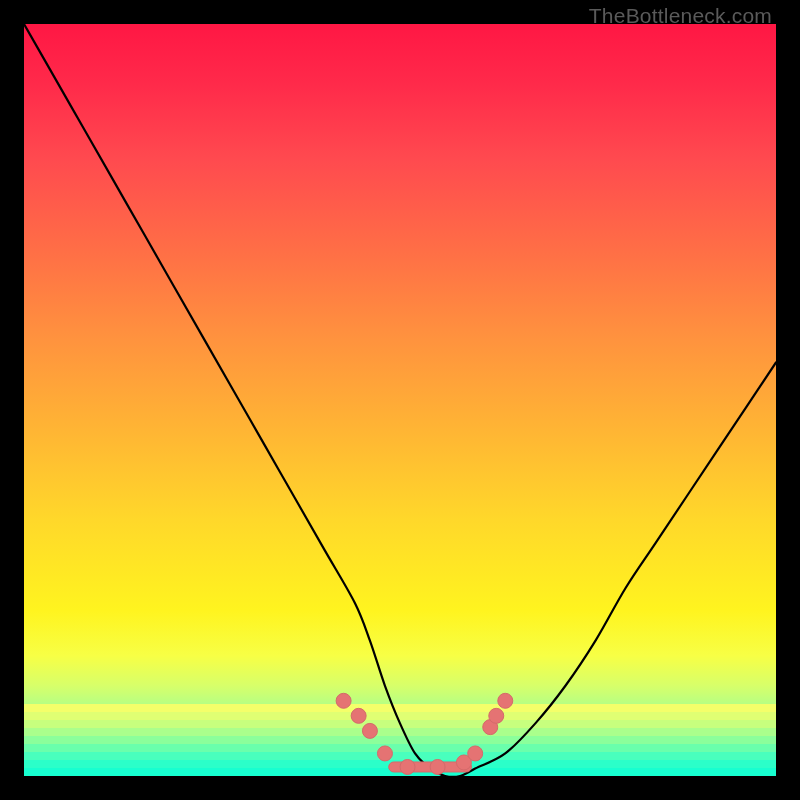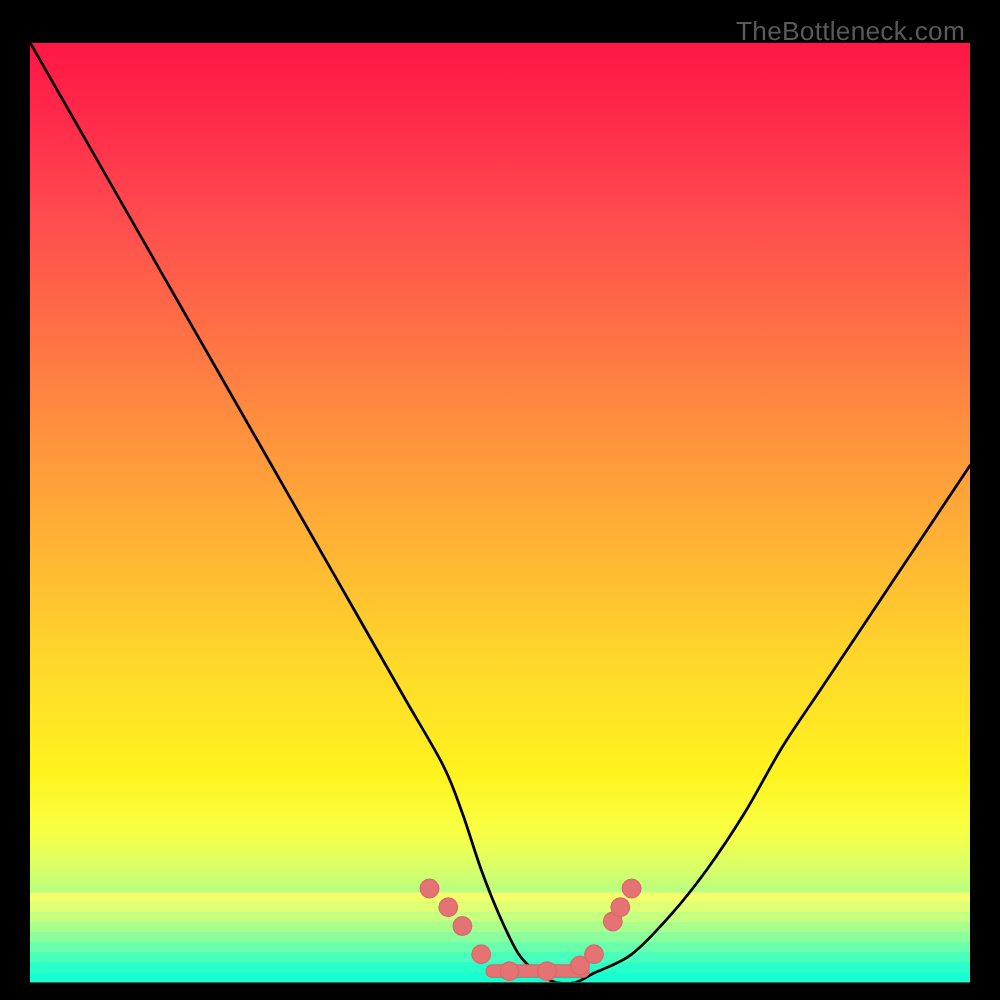--- a/index.html
+++ b/index.html
@@ -9,21 +9,20 @@
     height: 800px;
     background: #000;
     overflow: hidden;
     font-family: Arial, Helvetica, sans-serif;
   }
   .frame {
     position: relative;
     width: 800px;
     height: 660px;
     background: #000;
-    margin-top: 10px;
   }
   .plot-area {
     position: absolute;
     left: 24px;
     top: 24px;
     width: 752px;
     height: 752px;
     overflow: hidden;
   }
   .gradient {

